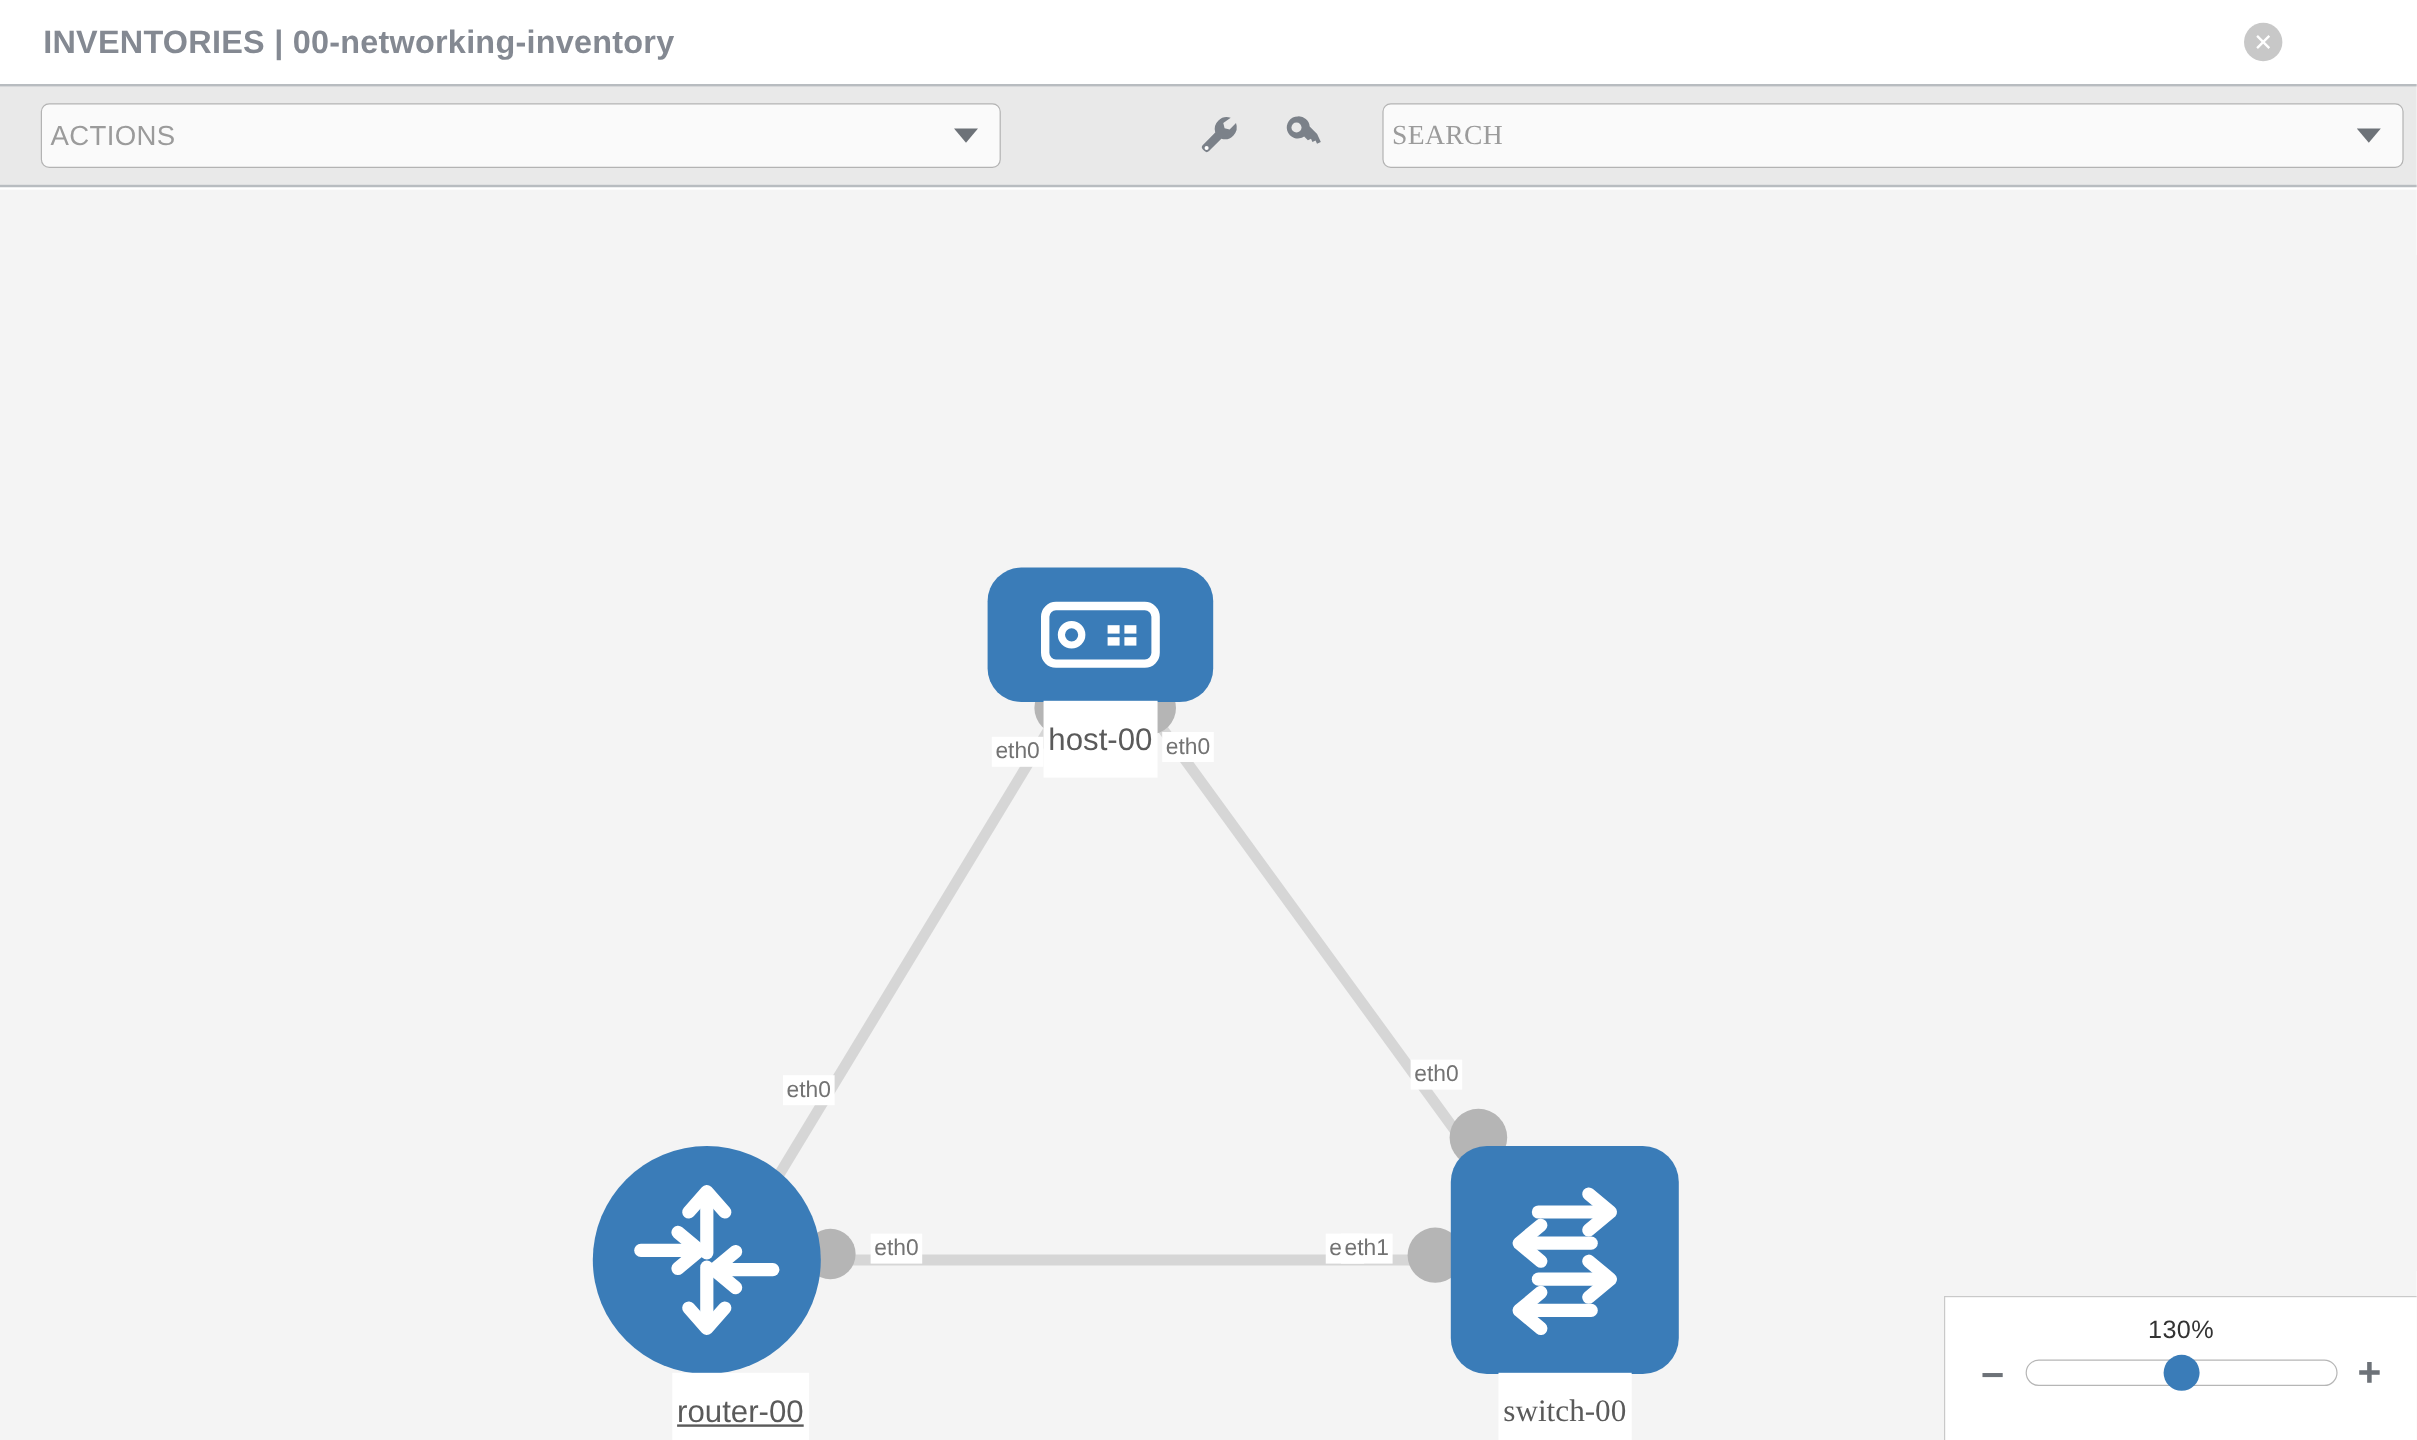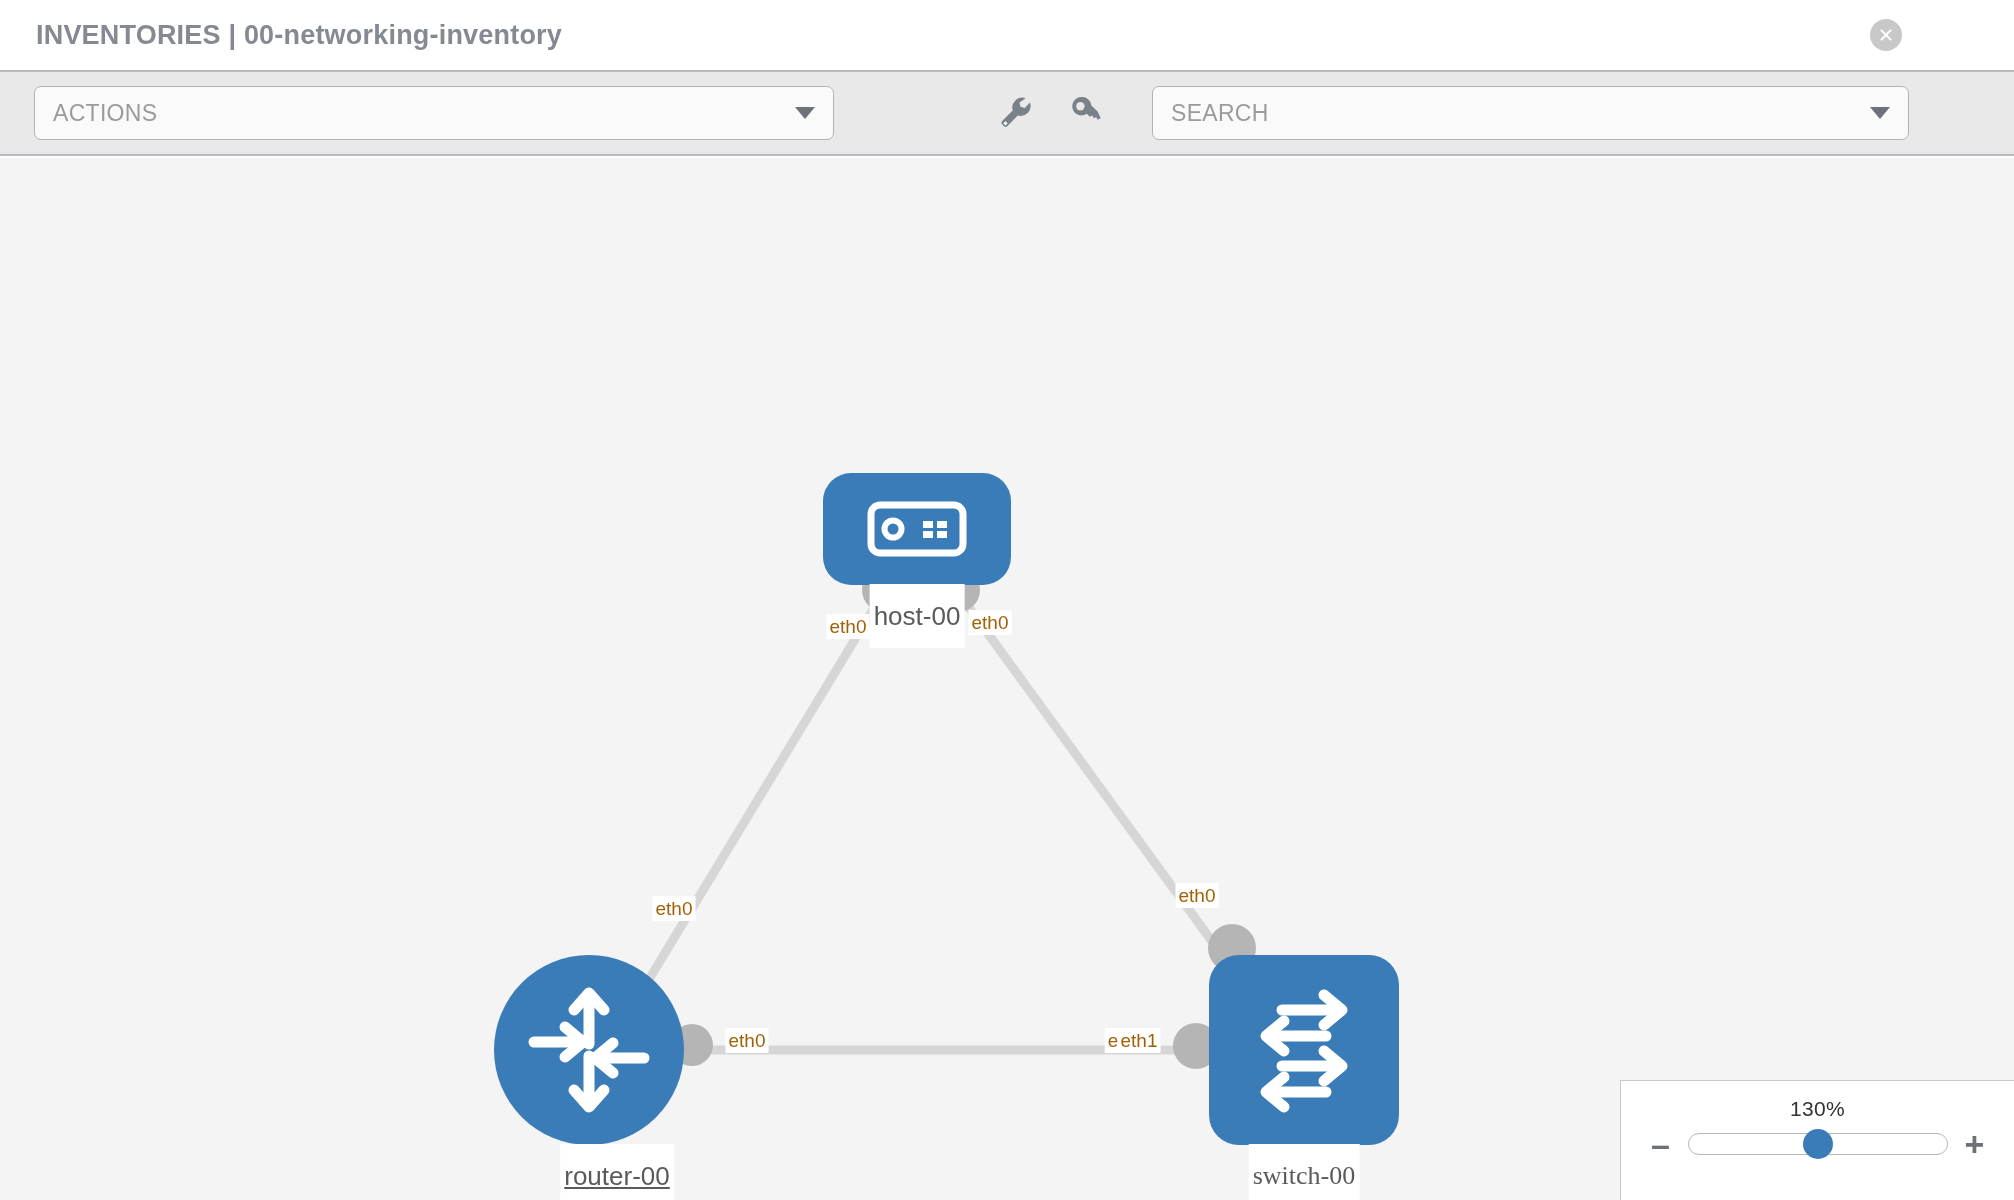--- a/index.html
+++ b/index.html
@@ -60,21 +60,21 @@
     border: 1px solid #b3b3b3;
     border-radius: 7px;
     height: 54px;
     display: flex;
     align-items: center;
     cursor: pointer;
   }
   .select-box .sel-label {
     font-size: 23px;
     color: #9b9b9b;
-    padding-left: 18px;
+    padding-left: 7px;
     letter-spacing: 0.3px;
     white-space: nowrap;
   }
   .caret {
     position: absolute;
     right: 18px; top: 50%;
     transform: translateY(-50%);
     width: 0; height: 0;
     border-left: 10px solid transparent;
     border-right: 10px solid transparent;
@@ -86,21 +86,22 @@
   }
   .tool-icons {
     display: flex;
     align-items: center;
     gap: 32px;
     margin-left: 160px;
   }
   .tool-icon { cursor: pointer; display:block; }
   #search-select {
     margin-left: 46px;
-    width: 757px;
+    width: 851px;
+    font-family: Liberation Serif, serif;
   }
 
   
   .canvas {
     position: absolute;
     top: 158px; left: 0;
     width: 2014px; height: 1042px;
     background: #f4f4f4;
     overflow: hidden;
   }
@@ -113,21 +114,21 @@
     color: #5a5a5a;
     font-size: 26px;
     line-height: 30px;
     padding: 17px 4px;
     white-space: nowrap;
     transform: translateX(-50%);
   }
   .iface-label {
     position: absolute;
     background: #ffffff;
-    color: #a16207;
+    color: #737373;
     font-size: 19px;
     line-height: 23px;
     padding: 1px 3px;
     white-space: nowrap;
     transform: translateX(-50%);
   }
 
   
   .zoom-widget {
     position: absolute;

